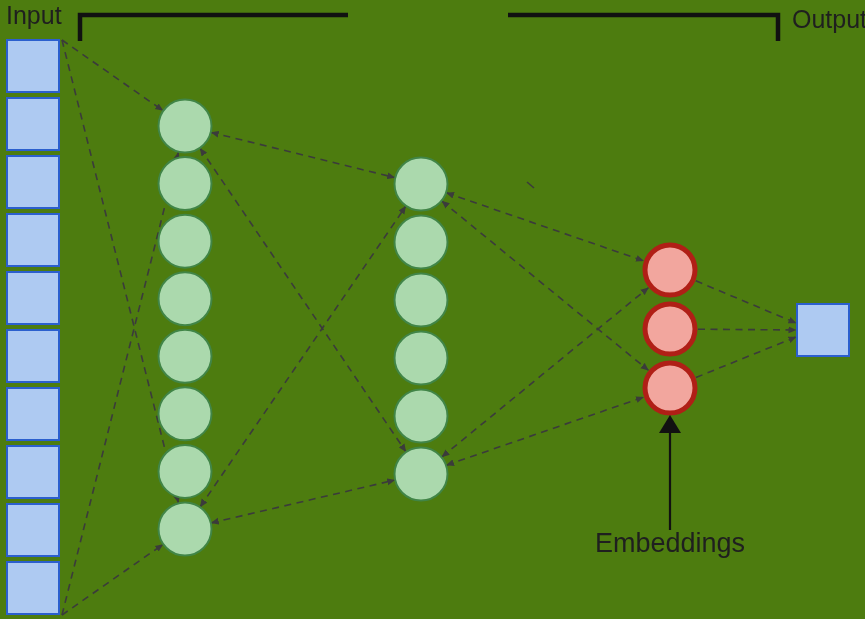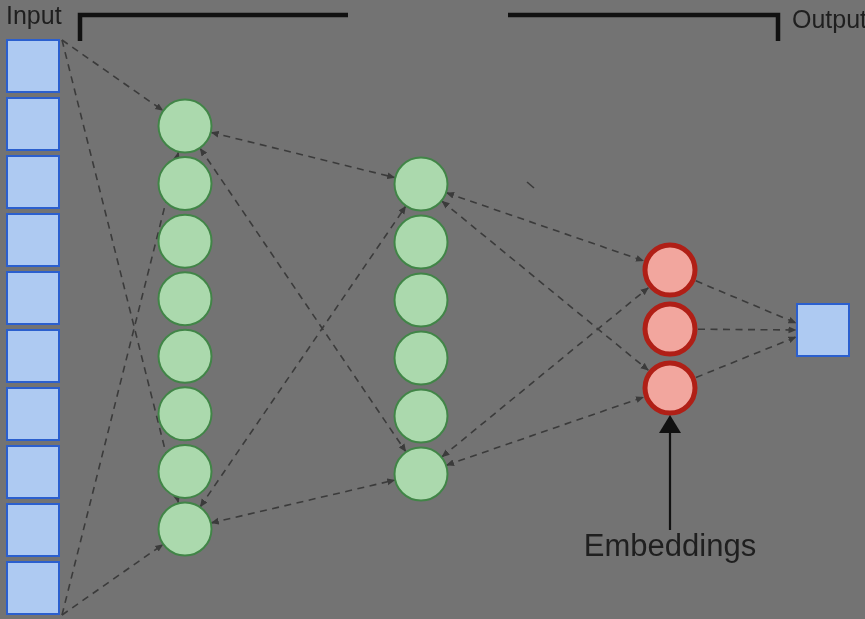--- a/index.html
+++ b/index.html
@@ -1,25 +1,25 @@
 <!DOCTYPE html>
 <html><head>
 <meta charset="utf-8">
 <style>
   html,body{margin:0;padding:0;background:#ffffff;}
   .stage{
-    position:relative;width:865px;height:619px;background:#737373;
+    position:relative;width:865px;height:619px;background:#4d7c0f;
     font-family:"Liberation Sans","DejaVu Sans",sans-serif;overflow:hidden;
   }
   .stage svg{position:absolute;left:0;top:0;}
   .lbl{position:absolute;color:#1f1f1f;white-space:nowrap;line-height:1.1;}
   .lbl-input{left:6px;top:2px;font-size:25px;}
   .lbl-hidden{left:428px;top:1px;transform:translateX(-50%);font-size:25px;background:#ffffff;padding:0 7px;}
   .lbl-output{left:792px;top:6px;font-size:25px;}
-  .lbl-embeddings{left:670px;top:529px;transform:translateX(-50%);font-size:31px;}
+  .lbl-embeddings{left:670px;top:529px;transform:translateX(-50%);font-size:27px;}
 </style>
 </head>
 <body>
 
 <div class="stage">
   <svg id="diagram" width="865" height="619" viewBox="0 0 865 619">
     <defs>
       <marker id="arrowHead" markerWidth="9" markerHeight="8" refX="7.5" refY="4" orient="auto-start-reverse" markerUnits="userSpaceOnUse">
         <path d="M0,0.6 L8,4 L0,7.4 Z" fill="#3B3B3B"></path>
       </marker>

